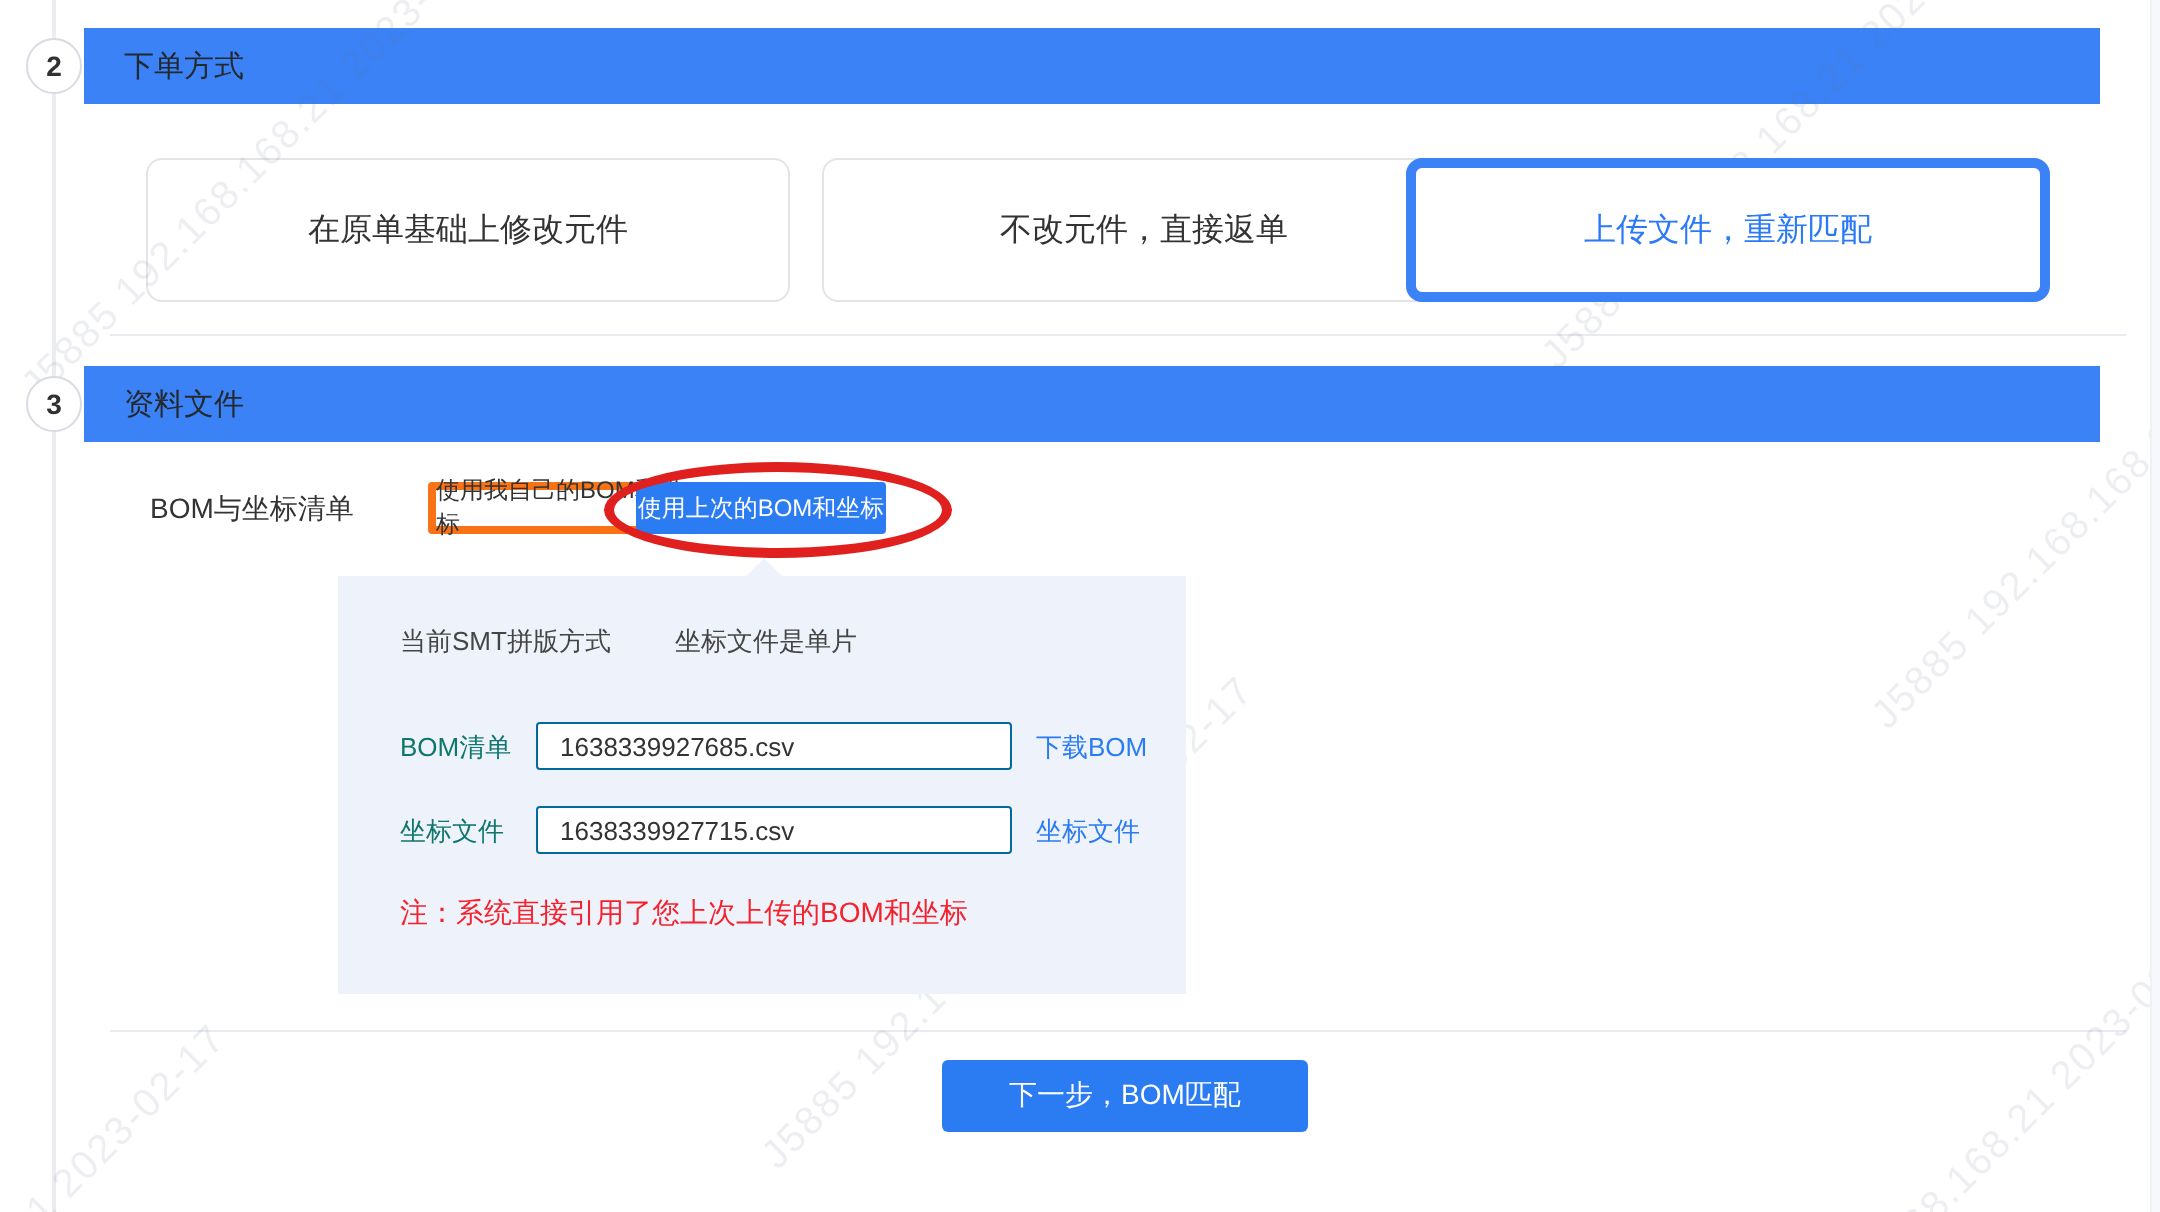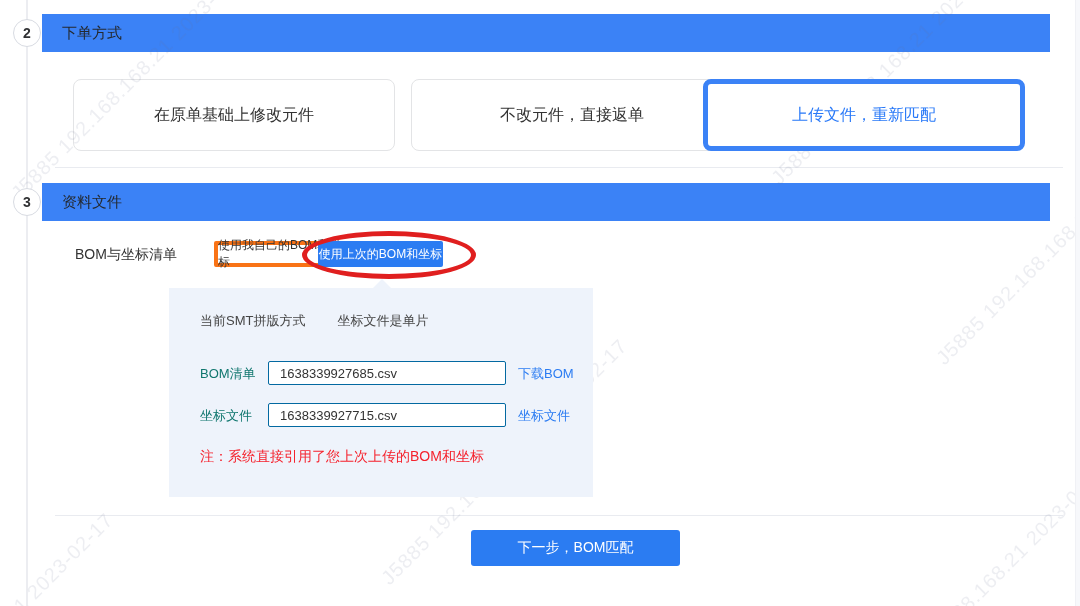--- a/index.html
+++ b/index.html
@@ -81,21 +81,21 @@
                 background: #fff; border: 1px solid #0369a1; border-radius: 2px;
                 padding: 0 11px; font-size: 13px; color: #333;
                 font-family: "Liberation Sans", "DejaVu Sans", sans-serif; }
   .frow-link { position: absolute; left: 349px; font-size: 13px; color: #2b7cf2;
                cursor: pointer; }
   .lbl1 { top: 77px; }  .inp1 { top: 73px; }  .lnk1 { top: 77px; }
   .lbl2 { top: 119px; } .inp2 { top: 115px; } .lnk2 { top: 119px; }
   .note { position: absolute; left: 31px; top: 160px; font-size: 14px; color: #f5222d; }
 
   
-  .next-btn { position: absolute; left: 471px; top: 530px; width: 209px; height: 36px;
+  .next-btn { position: absolute; left: 471px; top: 530px; width: 183px; height: 36px;
               background: #2b7cf2; color: #fff; border: none; border-radius: 3px;
               font-size: 14px; display: flex; align-items: center; justify-content: center;
               cursor: pointer; z-index: 2;
               font-family: "Liberation Sans", "DejaVu Sans", sans-serif; }
 
   
   .scroll-strip { position: absolute; left: 1075px; top: 0; width: 5px; height: 606px;
                   background: #f7f8fb; border-left: 1px solid #f0f1f5; z-index: 4; }
 </style>
 </head>

